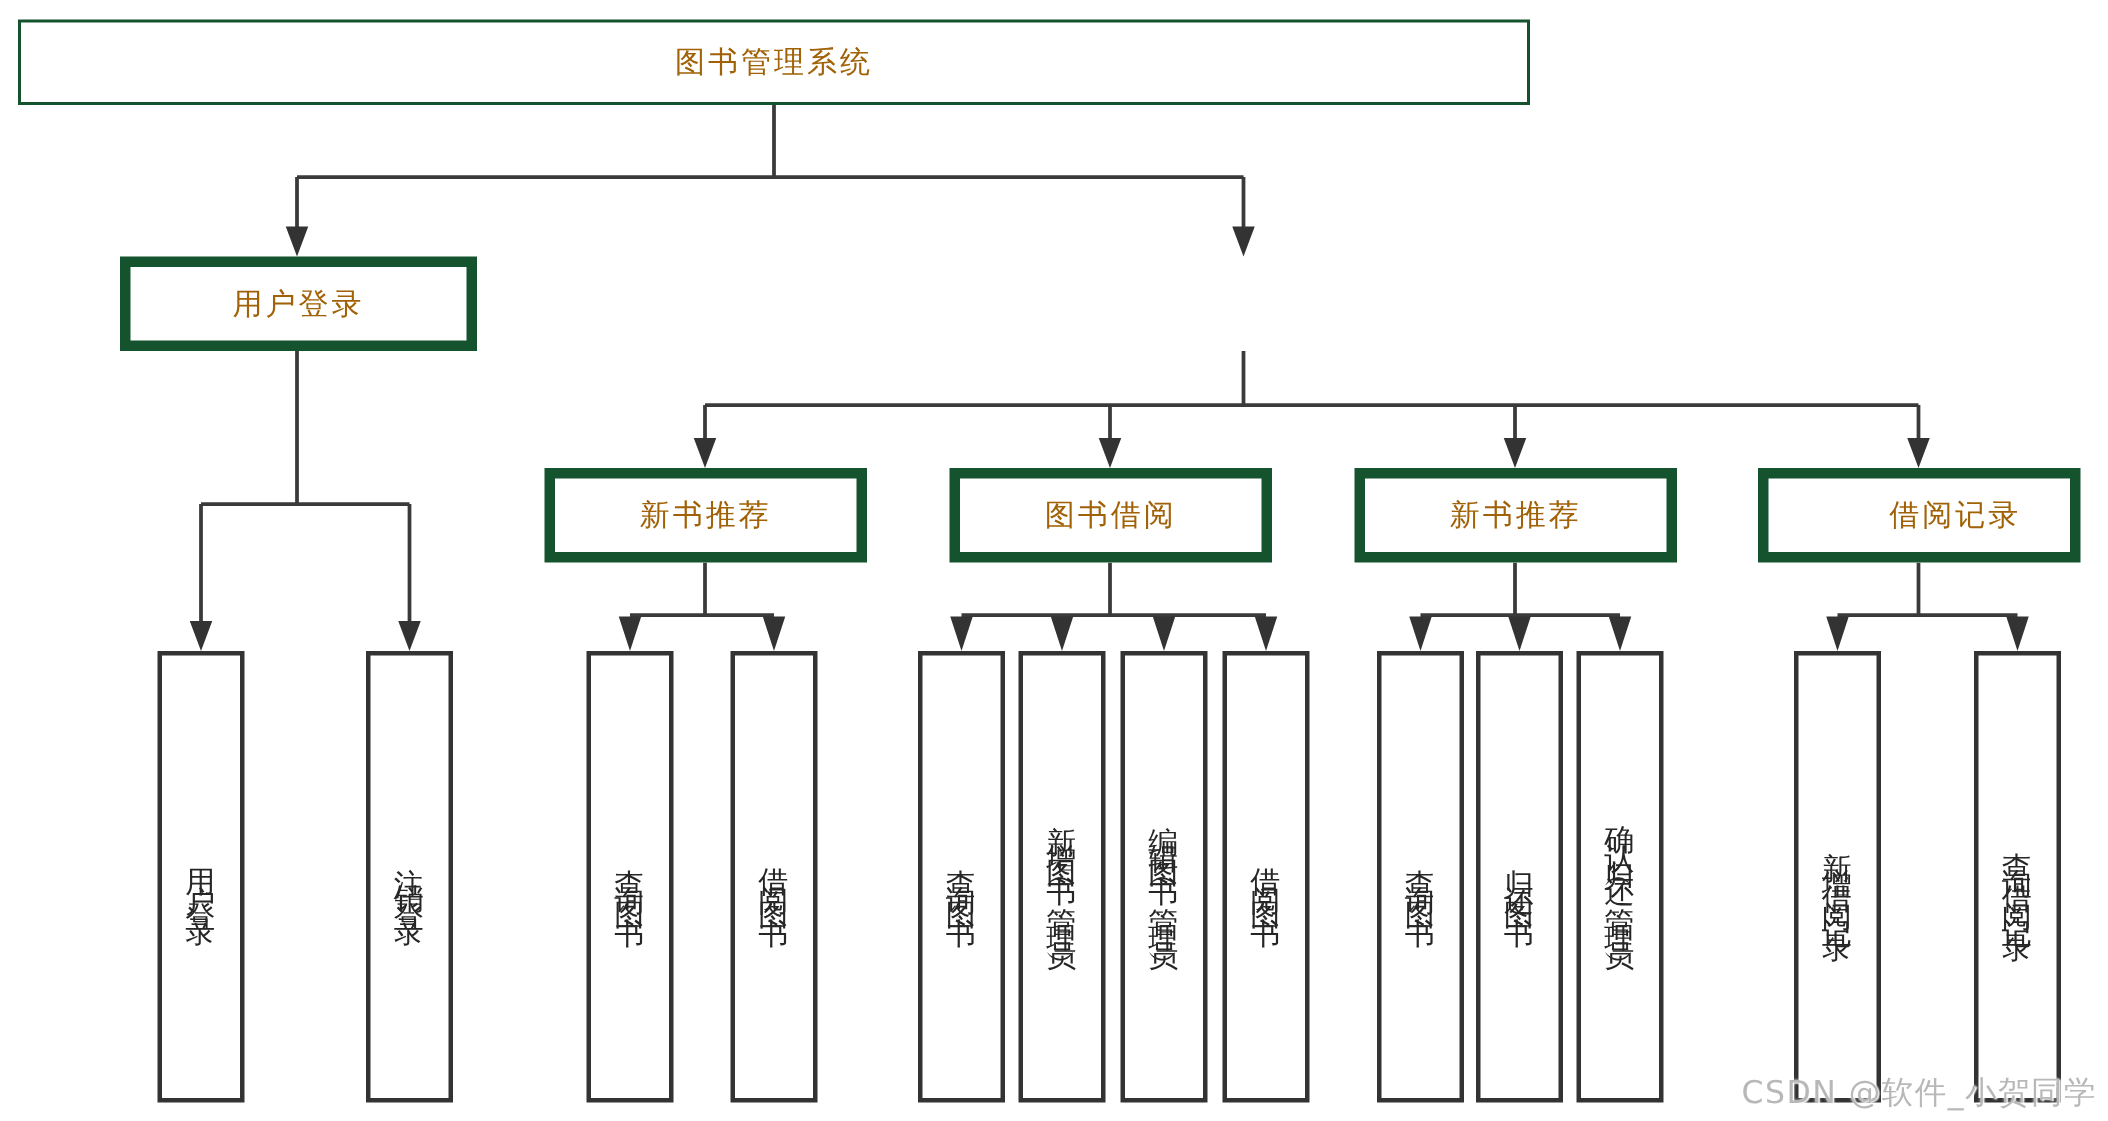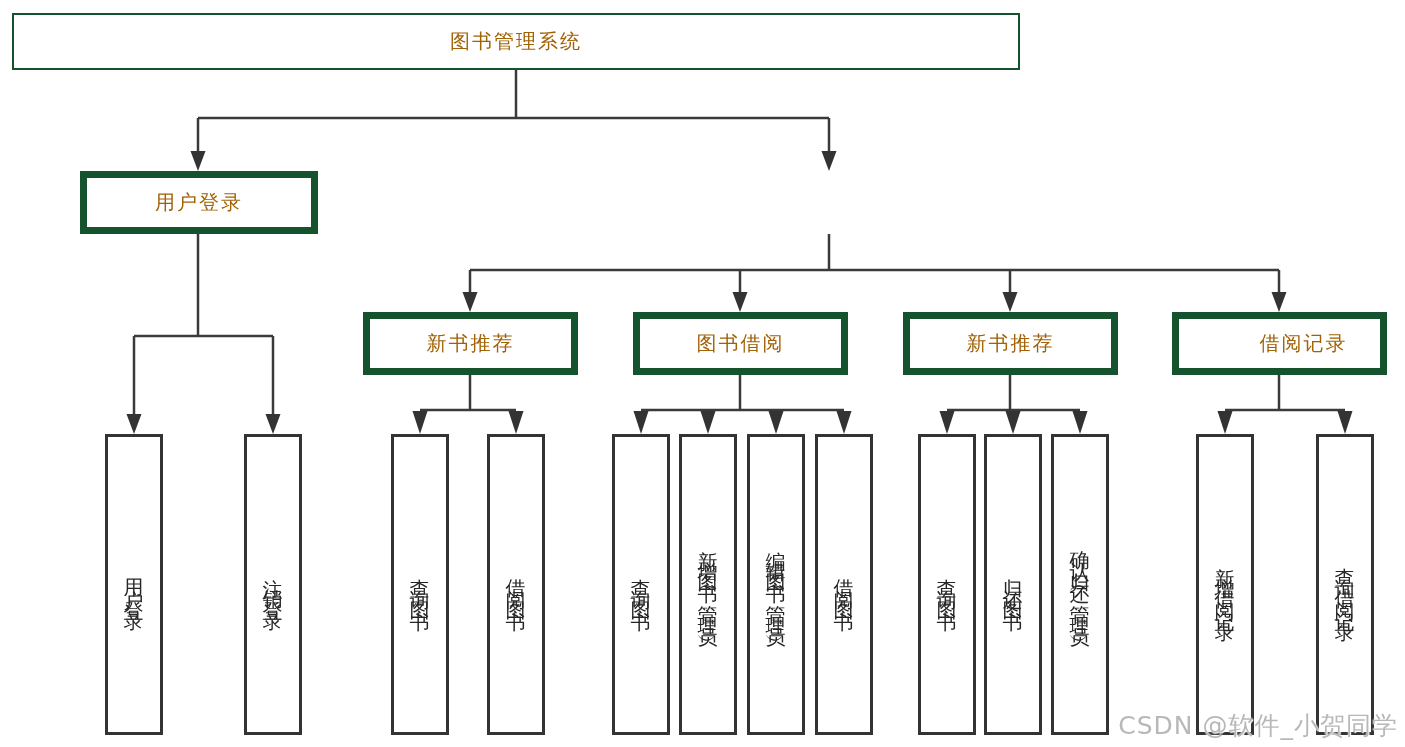--- a/index.html
+++ b/index.html
@@ -50,21 +50,21 @@
     color: #262626;
     font-size: 20px;
     letter-spacing: 11px;
     line-height: 1;
     white-space: nowrap;
   }
   .watermark {
     position: absolute;
     right: 7px;
     bottom: 5px;
-    font-size: 25px;
+    font-size: 21px;
     color: #b8b8b8;
     text-shadow: 0 0 2px #ffffff, 1px 1px 1px #ffffff;
     letter-spacing: 1px;
     white-space: nowrap;
   }
 </style>
 </head>
 <body>
 
 <div class="canvas">

